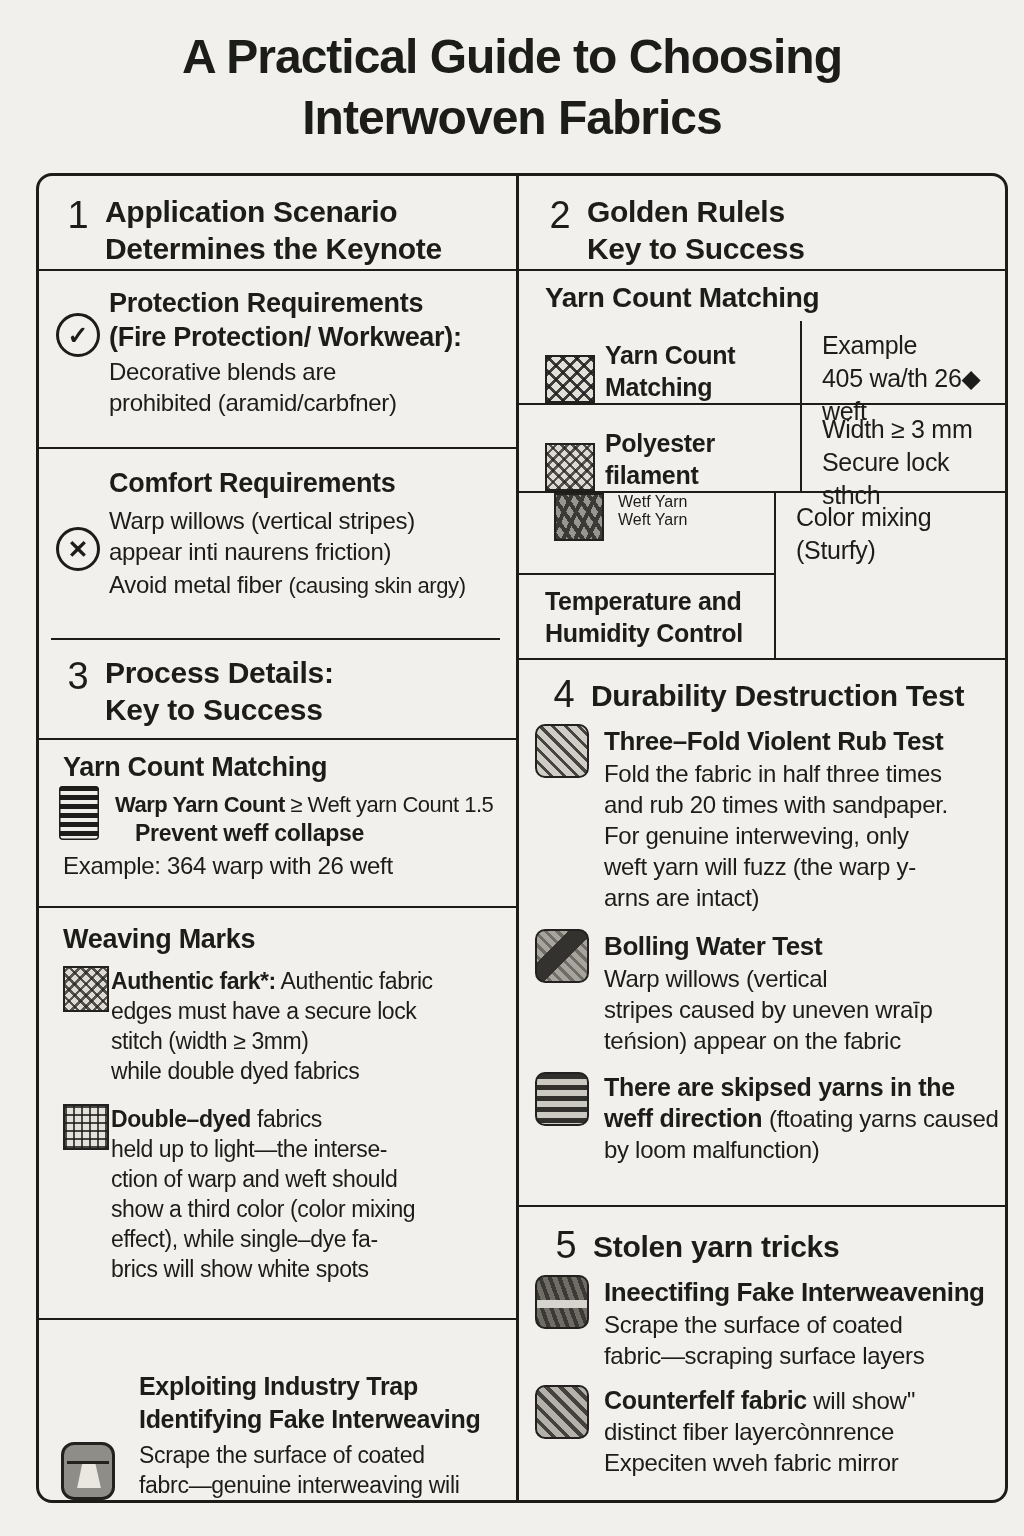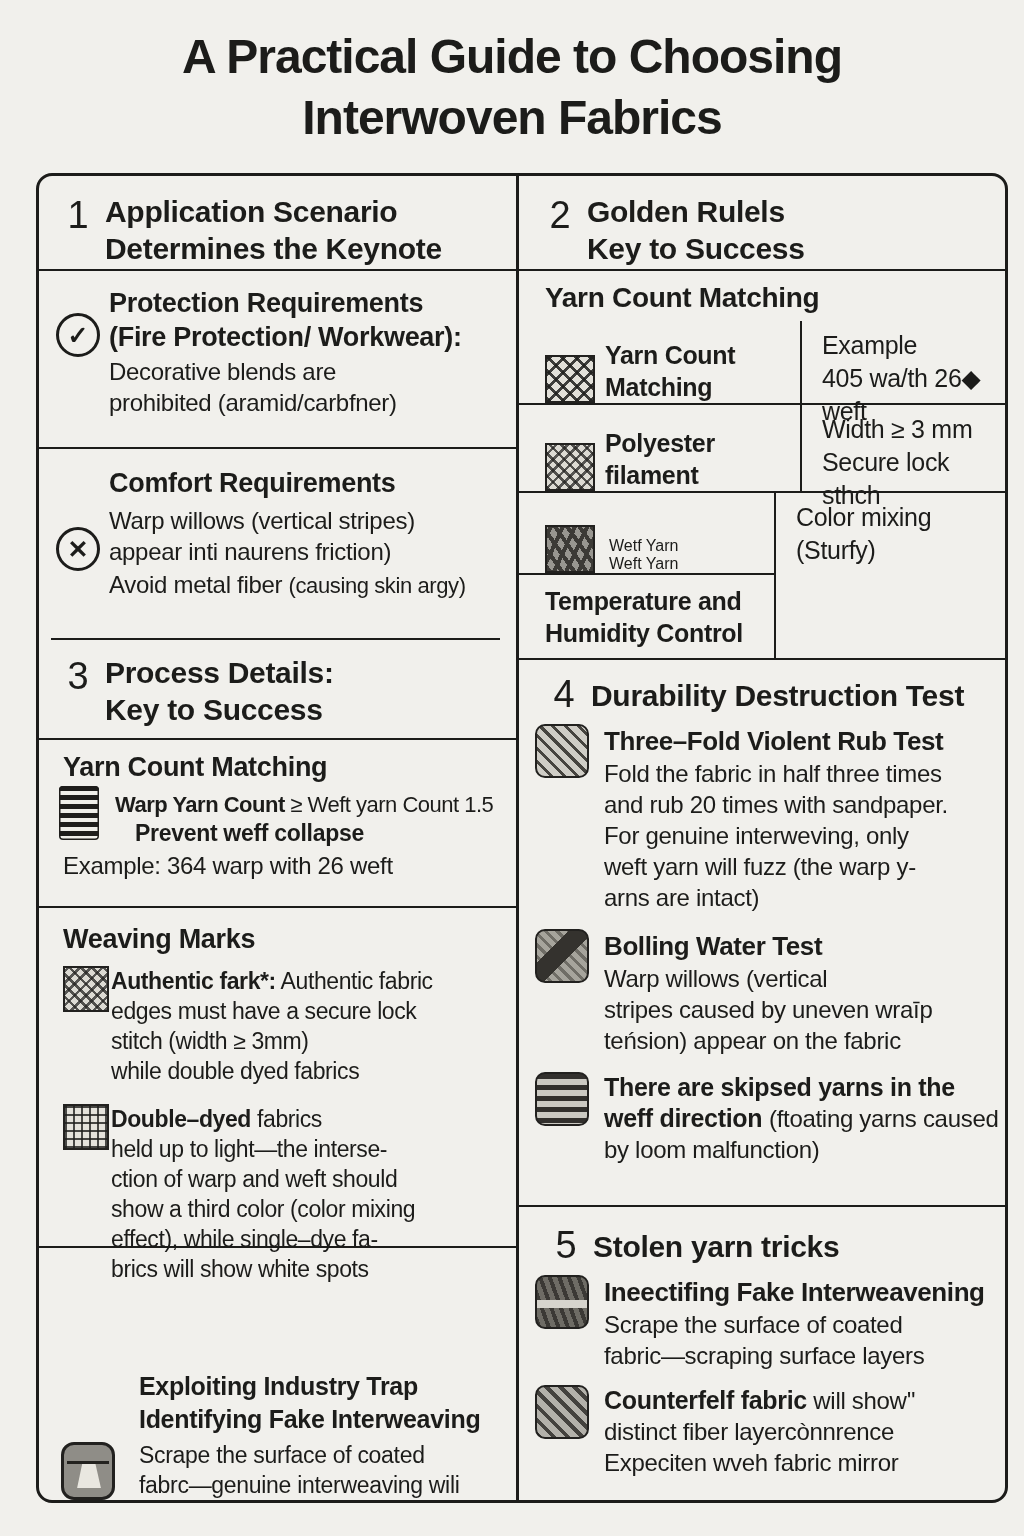--- a/index.html
+++ b/index.html
@@ -145,21 +145,21 @@
   .note-sm { font-size:22px; letter-spacing:-0.4px; }
 
   .l-head3 { height:100px; padding-top:14px; }
   .l-head3 .num { margin-left:16px; }
 
   .yarncount { height:168px; padding:10px 8px 0 24px; }
   .yc-rule { font-size:22px; line-height:29px; letter-spacing:-0.5px; margin:6px 0 0 52px; }
   .yc-sub  { font-size:23px; line-height:29px; letter-spacing:-0.3px; font-weight:700; margin-left:72px; }
   .yc-ex   { font-size:24px; line-height:31px; letter-spacing:-0.3px; margin-top:2px; }
 
-  .weaving { height:340px; padding:14px 4px 0 24px; }
+  .weaving { height:412px; padding:14px 4px 0 24px; }
   .wv-item { display:flex; gap:2px; margin-top:10px; }
   .wv-item .txt { font-size:23px; line-height:30px; letter-spacing:-0.4px; }
 
   .trap { flex:1; padding:20px 4px 0 22px; display:flex; gap:24px;align-items:flex-end; }
   .trap .h3 { font-size:25px; line-height:33px; }
   .trap .body { font-size:23px; line-height:30px; }
 
   
   .r-head { height:95px; padding-top:17px; }
   .r-head .num { margin-left:18px; }
@@ -167,21 +167,21 @@
   .golden { height:389px; padding-top:8px; }
   .golden .h3 { margin:2px 0 6px 26px; font-size:28px; }
   .gr-row { display:flex; }
   .gl { width:283px; border-right:2.5px solid #1c1c1a; display:flex; align-items:flex-end; gap:10px; padding-left:26px; }
   .gl .lab { font-size:25px; font-weight:700; line-height:32px; letter-spacing:-0.3px; }
   .gv { flex:1; padding:8px 4px 16px 20px; font-size:25px; line-height:33px; letter-spacing:-0.3px; }
   .gr-r1 { height:84px; border-bottom:2.5px solid #1c1c1a; }
   .gr-r2 { height:88px; border-bottom:2.5px solid #1c1c1a; }
   .gr-bottom { height:166px; display:flex; }
   .gl-stack { width:257px; border-right:2.5px solid #1c1c1a; display:flex; flex-direction:column; }
-  .gc3 { height:82px; border-bottom:2.5px solid #1c1c1a; display:flex; align-items:flex-end; gap:14px; padding-left:26px; }
+  .gc3 { height:82px; border-bottom:2.5px solid #1c1c1a; display:flex; align-items:flex-start; gap:14px; padding-left:35px; }
   .gc4 { flex:1; padding:10px 0 0 26px; }
   .gc4 .lab { font-size:25px; font-weight:700; line-height:32px; letter-spacing:-0.3px; }
   .gv-tall { flex:1; padding:8px 4px 0 20px; font-size:25px; line-height:33px; letter-spacing:-0.3px; }
 
   .sec4 { height:547px; padding:12px 6px 0 12px; }
   .sec4 .sec-head .num { margin-left:10px; }
   .item { display:flex; gap:15px; margin:8px 0 0 4px; }
   .item .it-h { font-size:26px; font-weight:700; line-height:34px; letter-spacing:-0.4px; }
   .item .it-b { font-size:24px; line-height:31px; letter-spacing:-0.3px; }
   .sec4 .item2 { margin-top:16px; }

